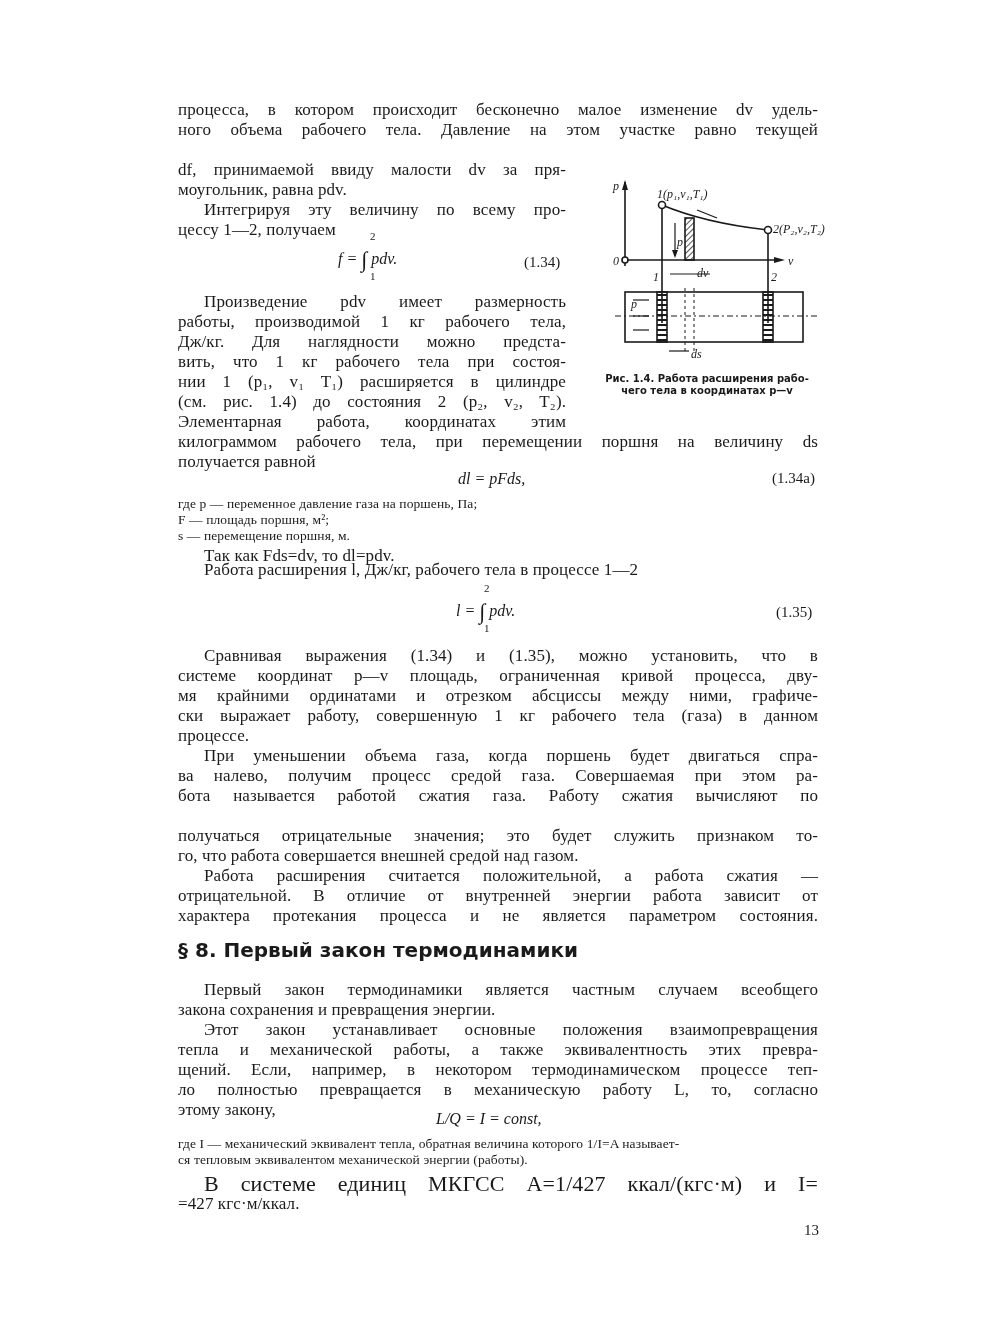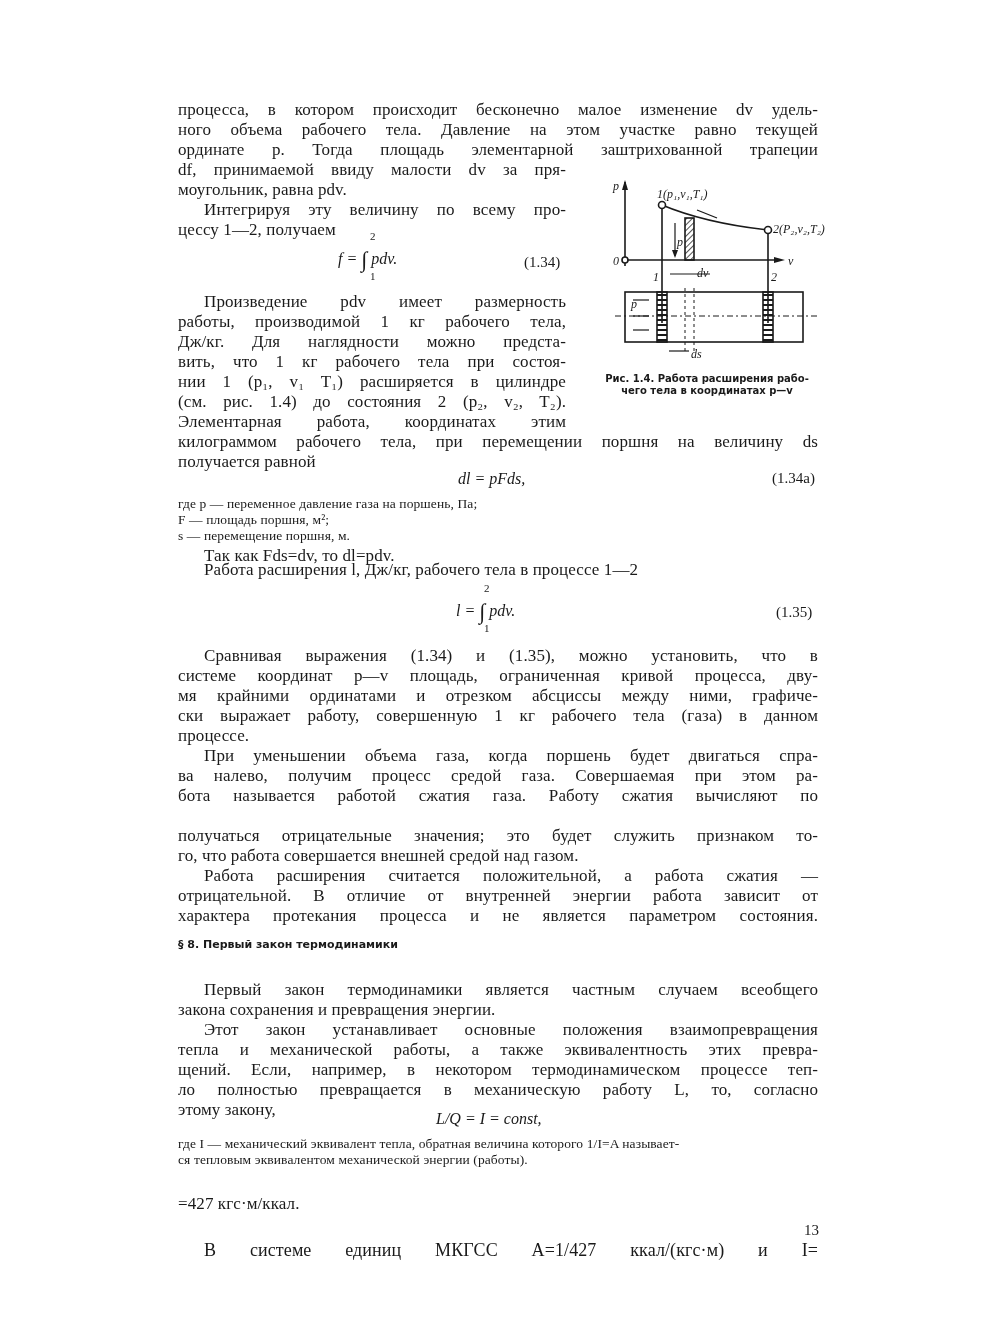--- a/index.html
+++ b/index.html
@@ -7,35 +7,34 @@
          font-family: "Liberation Serif", "DejaVu Serif", serif; color: #1a1a1a; }
   .page { position: absolute; left: 0; top: 0; width: 1000px; height: 1290px; }
   .line { position: absolute; left: 178px; font-size: 17px; line-height: 19px; white-space: nowrap; letter-spacing: 0.1px; }
   .just { text-align: justify; text-align-last: justify; }
   .full { width: 640px; }
   .narrow { width: 388px; }
   .indent { text-indent: 26px; }
   .small { font-size: 13.5px; line-height: 16px; }
   .formula { position: absolute; font-size: 16px; font-style: italic; white-space: nowrap; }
   .eqnum { position: absolute; font-size: 15px; white-space: nowrap; }
-  .heading { position: absolute; left: 178px; top: 938px; font-family: "DejaVu Sans", sans-serif; font-weight: bold; font-size: 11px; }
+  .heading { position: absolute; left: 178px; top: 938px; font-family: "DejaVu Sans", sans-serif; font-weight: bold; font-size: 20px; }
   .caption { position: absolute; left: 587px; top: 373px; width: 240px; font-family: "DejaVu Sans", sans-serif; font-weight: bold; font-size: 10px; line-height: 12px; text-align: center; }
   .pagenum { position: absolute; left: 804px; top: 1222px; font-size: 15px; }
   .figure { position: absolute; left: 585px; top: 178px; width: 240px; height: 190px; }
   .int { font-style: normal; font-size: 22px; position: relative; top: 3px; }
   .lim { position: absolute; font-size: 11px; font-style: normal; }
 </style>
 </head>
 <body>
 
 <div class="page">
 
   <div class="line just full" style="top:100px">процесса, в котором происходит бесконечно малое изменение dv удель-</div>
   <div class="line just full" style="top:120px">ного объема рабочего тела. Давление на этом участке равно текущей</div>
-  <div class="line just full" style="top:140px">ординате p. Тогда площадь элементарной заштрихованной трапеции</div>
 
   <div class="line just narrow" style="top:160px">df, принимаемой ввиду малости dv за пря-</div>
   <div class="line" style="top:180px">моугольник, равна pdv.</div>
   <div class="line just narrow indent" style="top:200px">Интегрируя эту величину по всему про-</div>
   <div class="line" style="top:220px">цессу 1—2, получаем</div>
 
   <div class="formula" style="left:338px; top:244px;">
     <span>f =</span>
     <span class="int">∫</span>
     <span class="lim" style="left:32px; top:-14px;">2</span>
@@ -168,17 +167,17 @@
   <div class="line just full" style="top:1040px">тепла и механической работы, а также эквивалентность этих превра-</div>
   <div class="line just full" style="top:1060px">щений. Если, например, в некотором термодинамическом процессе теп-</div>
   <div class="line just full" style="top:1080px">ло полностью превращается в механическую работу L, то, согласно</div>
   <div class="line" style="top:1100px">этому закону,</div>
 
   <div class="formula" style="left:436px; top:1110px;">L/Q = I = const,</div>
 
   <div class="line small" style="top:1136px">где I — механический эквивалент тепла, обратная величина которого 1/I=A называет-</div>
   <div class="line small" style="top:1152px">ся тепловым эквивалентом механической энергии (работы).</div>
 
-  <div class="line just full indent" style="top:1241px; font-size:18px;">В системе единиц МКГСС A=1/427 ккал/(кгс·м) и I=</div>
+  <div class="line just full indent" style="top:1174px; font-size:22px;">В системе единиц МКГСС A=1/427 ккал/(кгс·м) и I=</div>
   <div class="line" style="top:1194px">=427 кгс·м/ккал.</div>
 
   <div class="pagenum">13</div>
 </div>
 
 </body></html>

